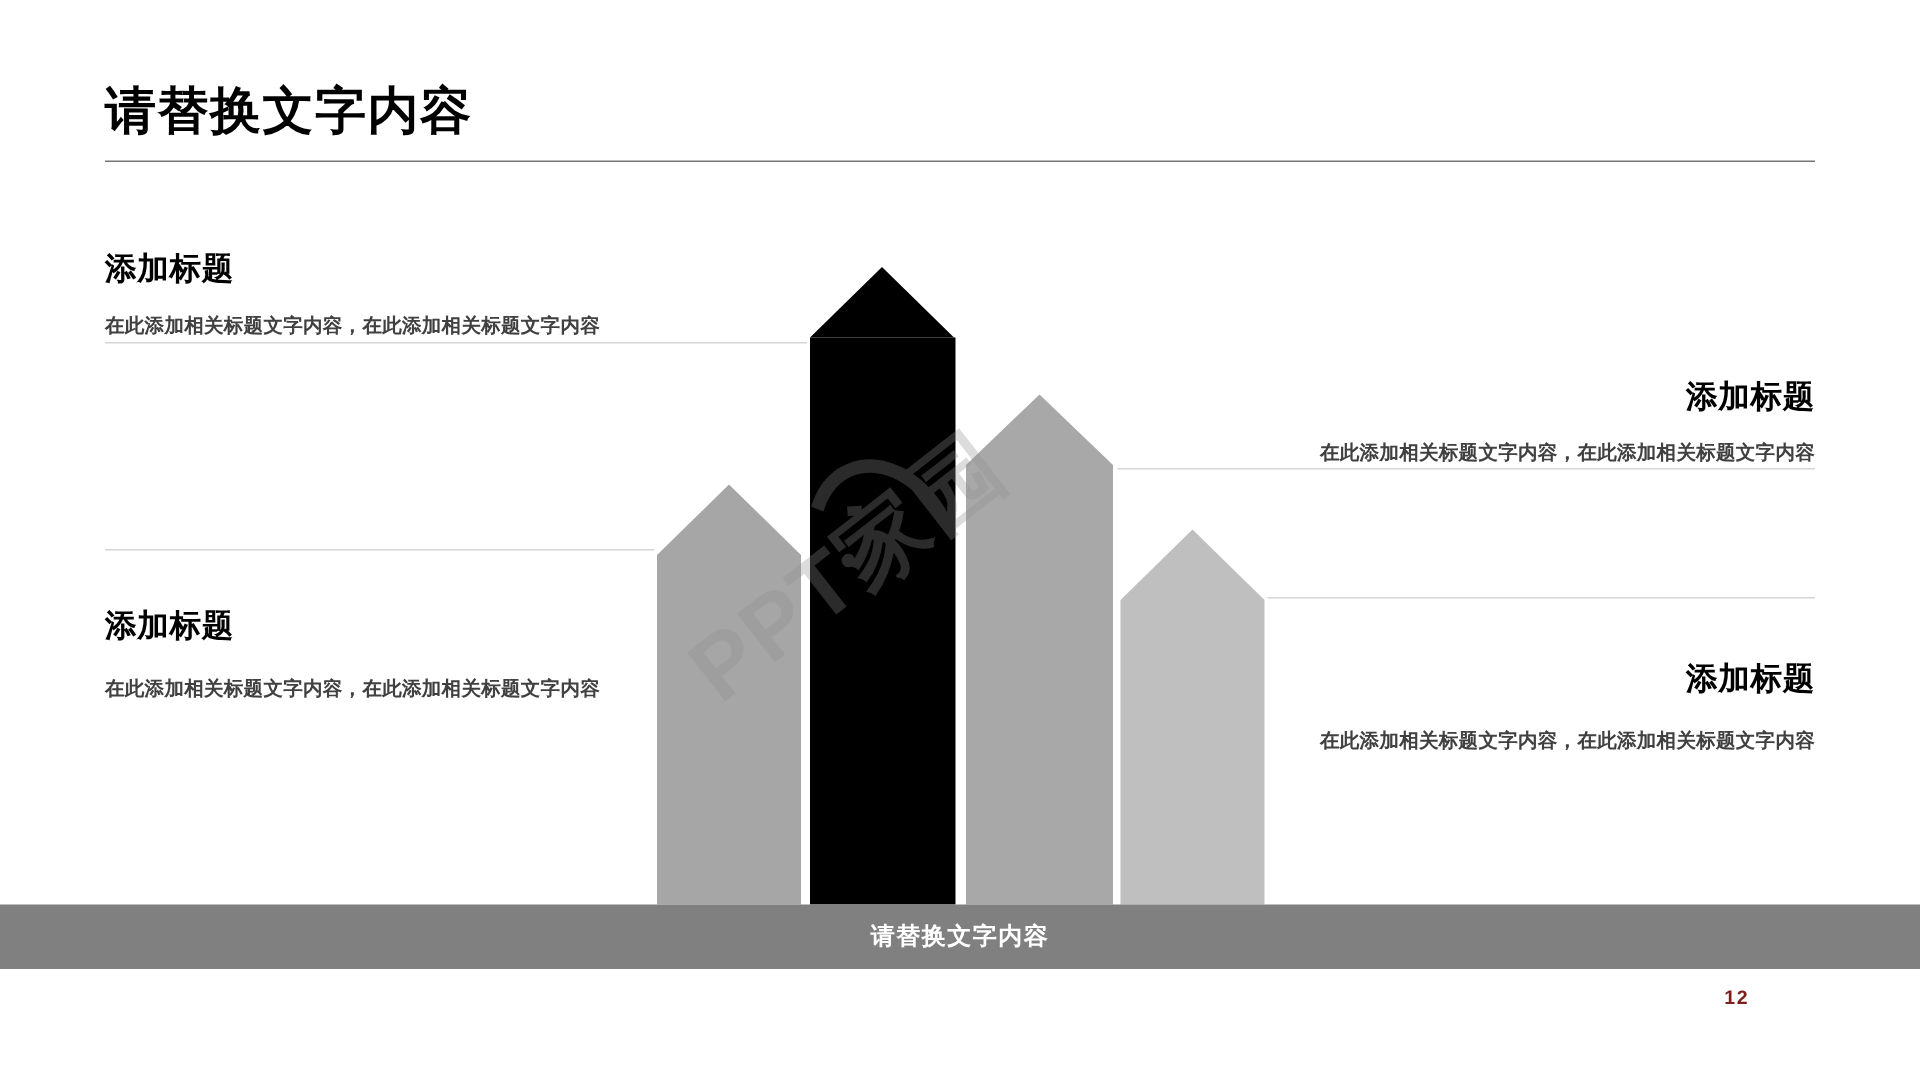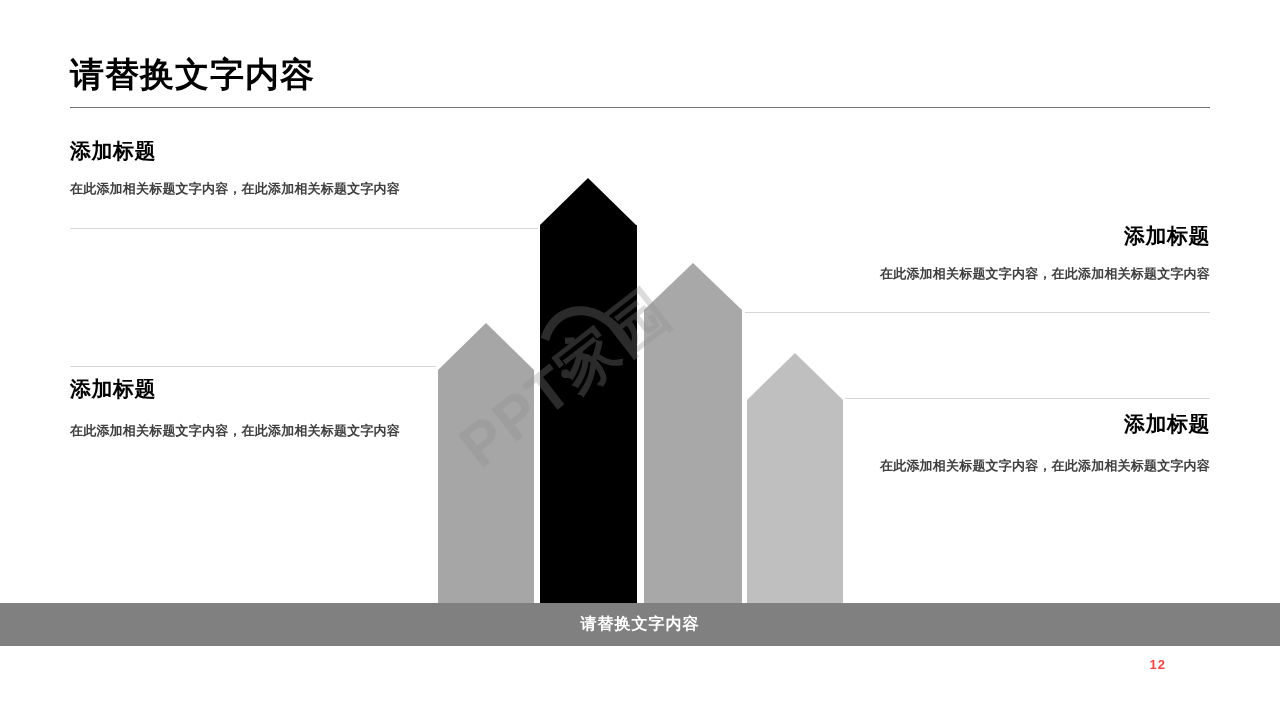--- a/index.html
+++ b/index.html
@@ -39,21 +39,21 @@
   .title-rule {
     position: absolute;
     left: 70px;
     top: 107px;
     width: 1140px;
     height: 1px;
     background: #767676;
   }
 
   
-  .block { position: absolute; }
+  .block { position: absolute; margin-top: 28px; }
   .block .blk-title {
     font-size: 21px;
     font-weight: 700;
     letter-spacing: 0.5px;
     color: #000000;
     white-space: nowrap;
   }
   .block .blk-body {
     font-size: 13px;
     font-weight: 700;
@@ -167,21 +167,21 @@
     font-size: 16px;
     font-weight: 700;
     letter-spacing: 1px;
   }
   .page-number {
     position: absolute;
     right: 62px;
     top: 657px;
     font-size: 13px;
     font-weight: 700;
-    color: #ef4444;
+    color: #7f1d1d;
     letter-spacing: 1px;
   }
 </style>
 </head>
 <body>
 
 <div class="slide">
 
   <div class="slide-title">请替换文字内容</div>
   <div class="title-rule"></div>

